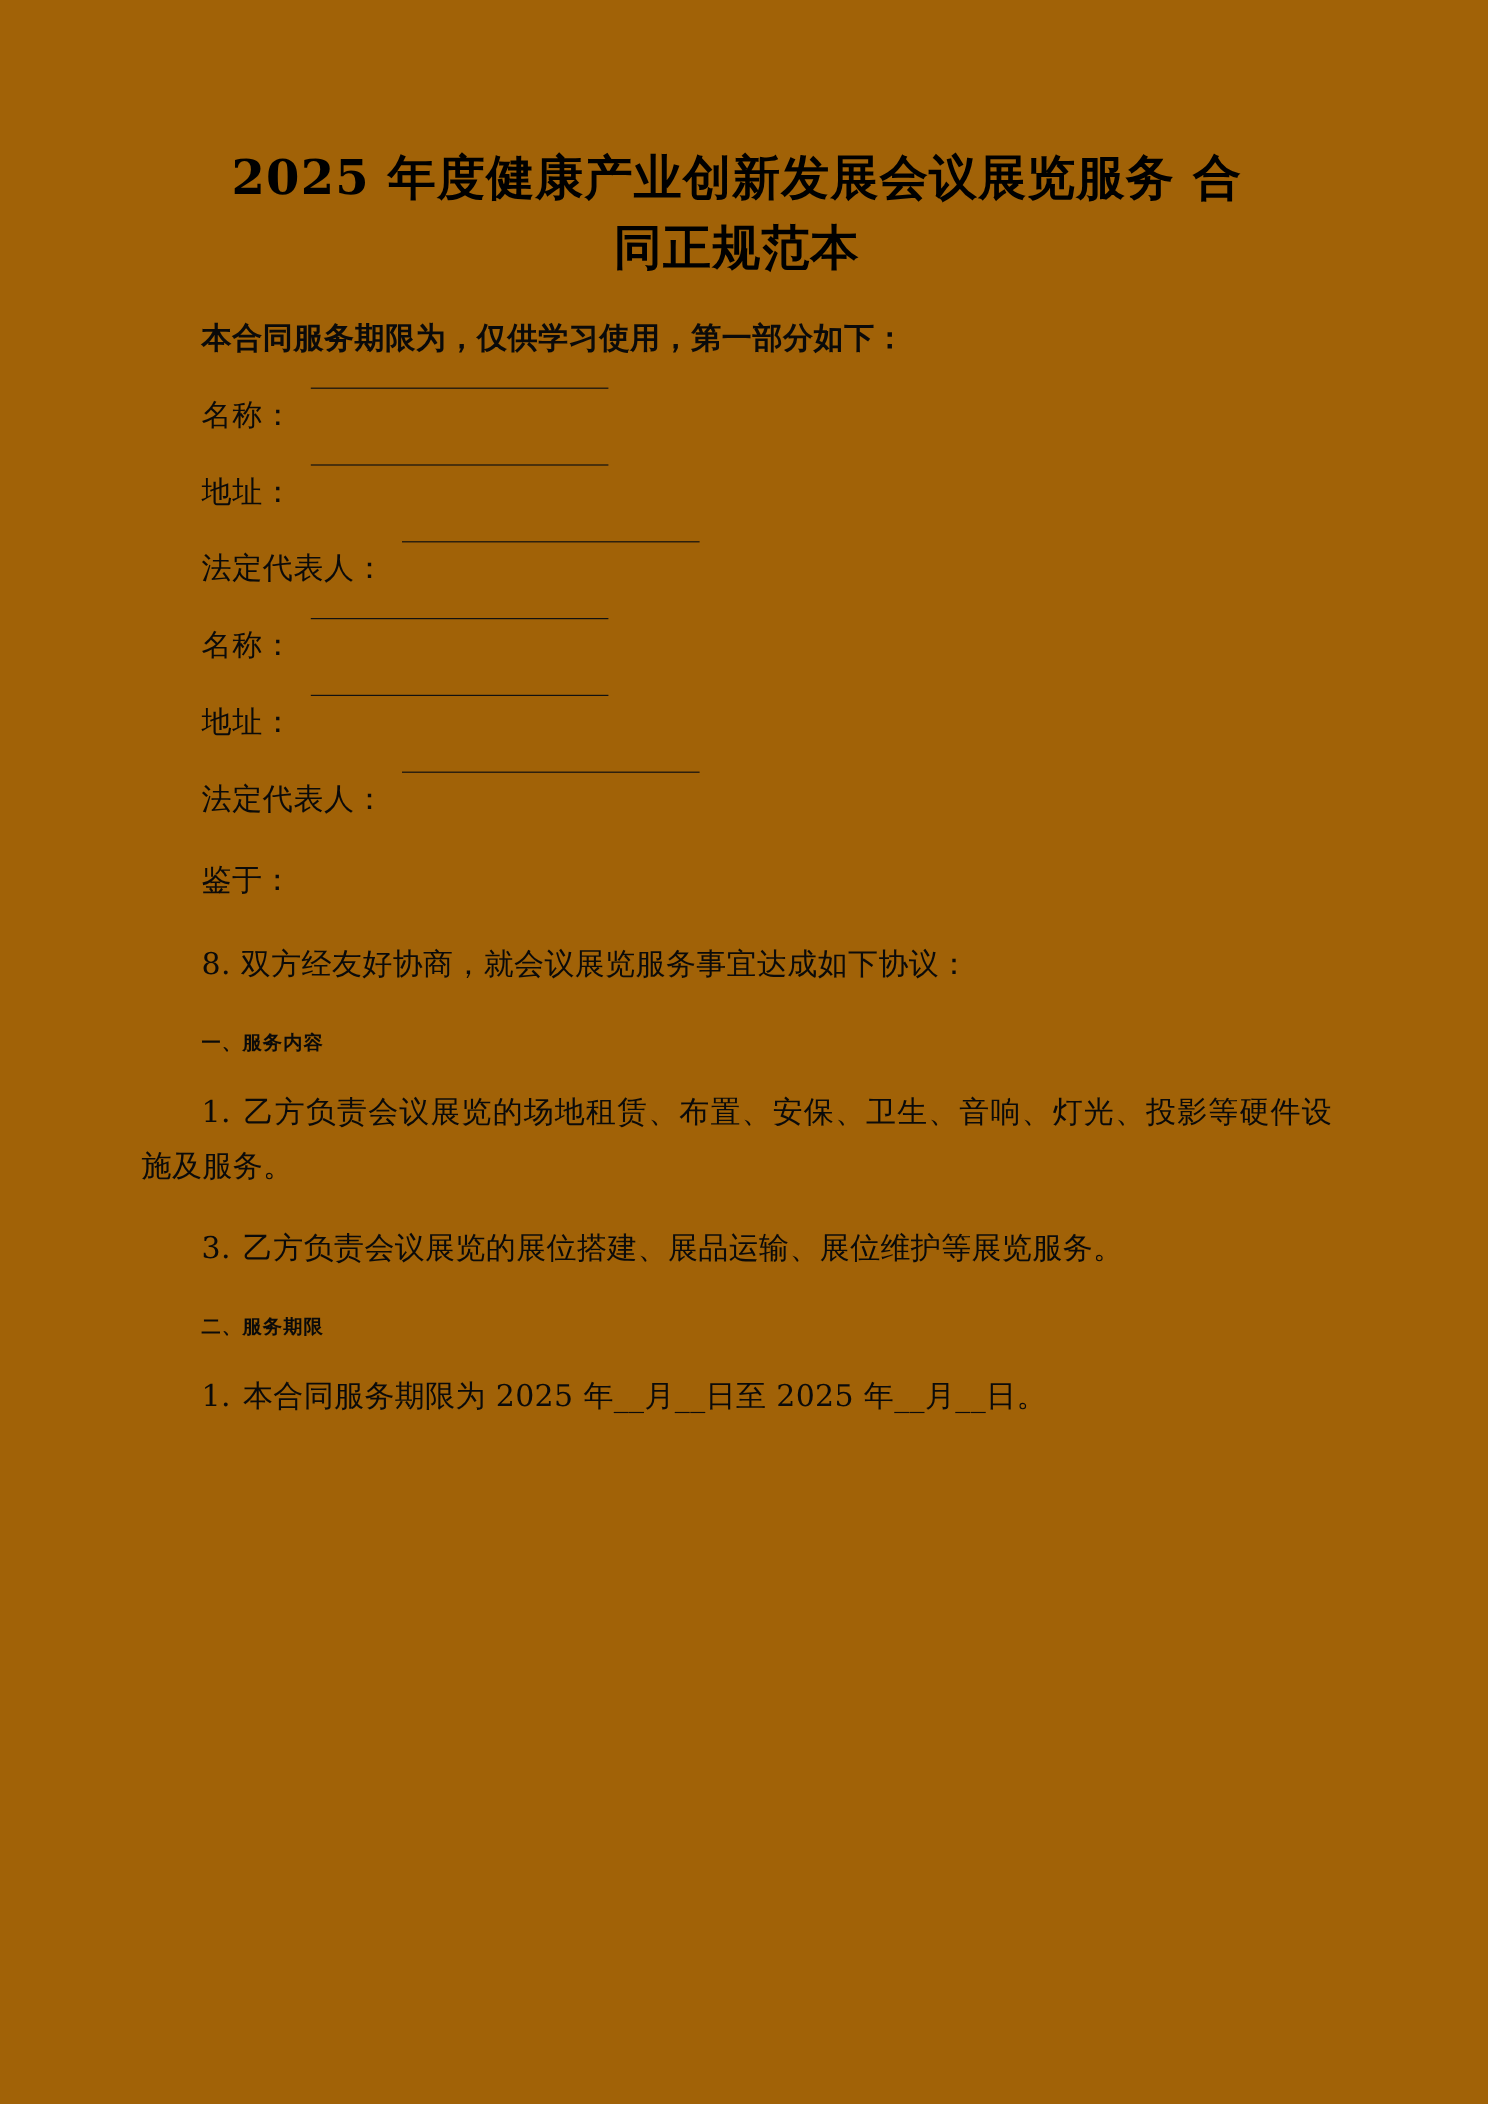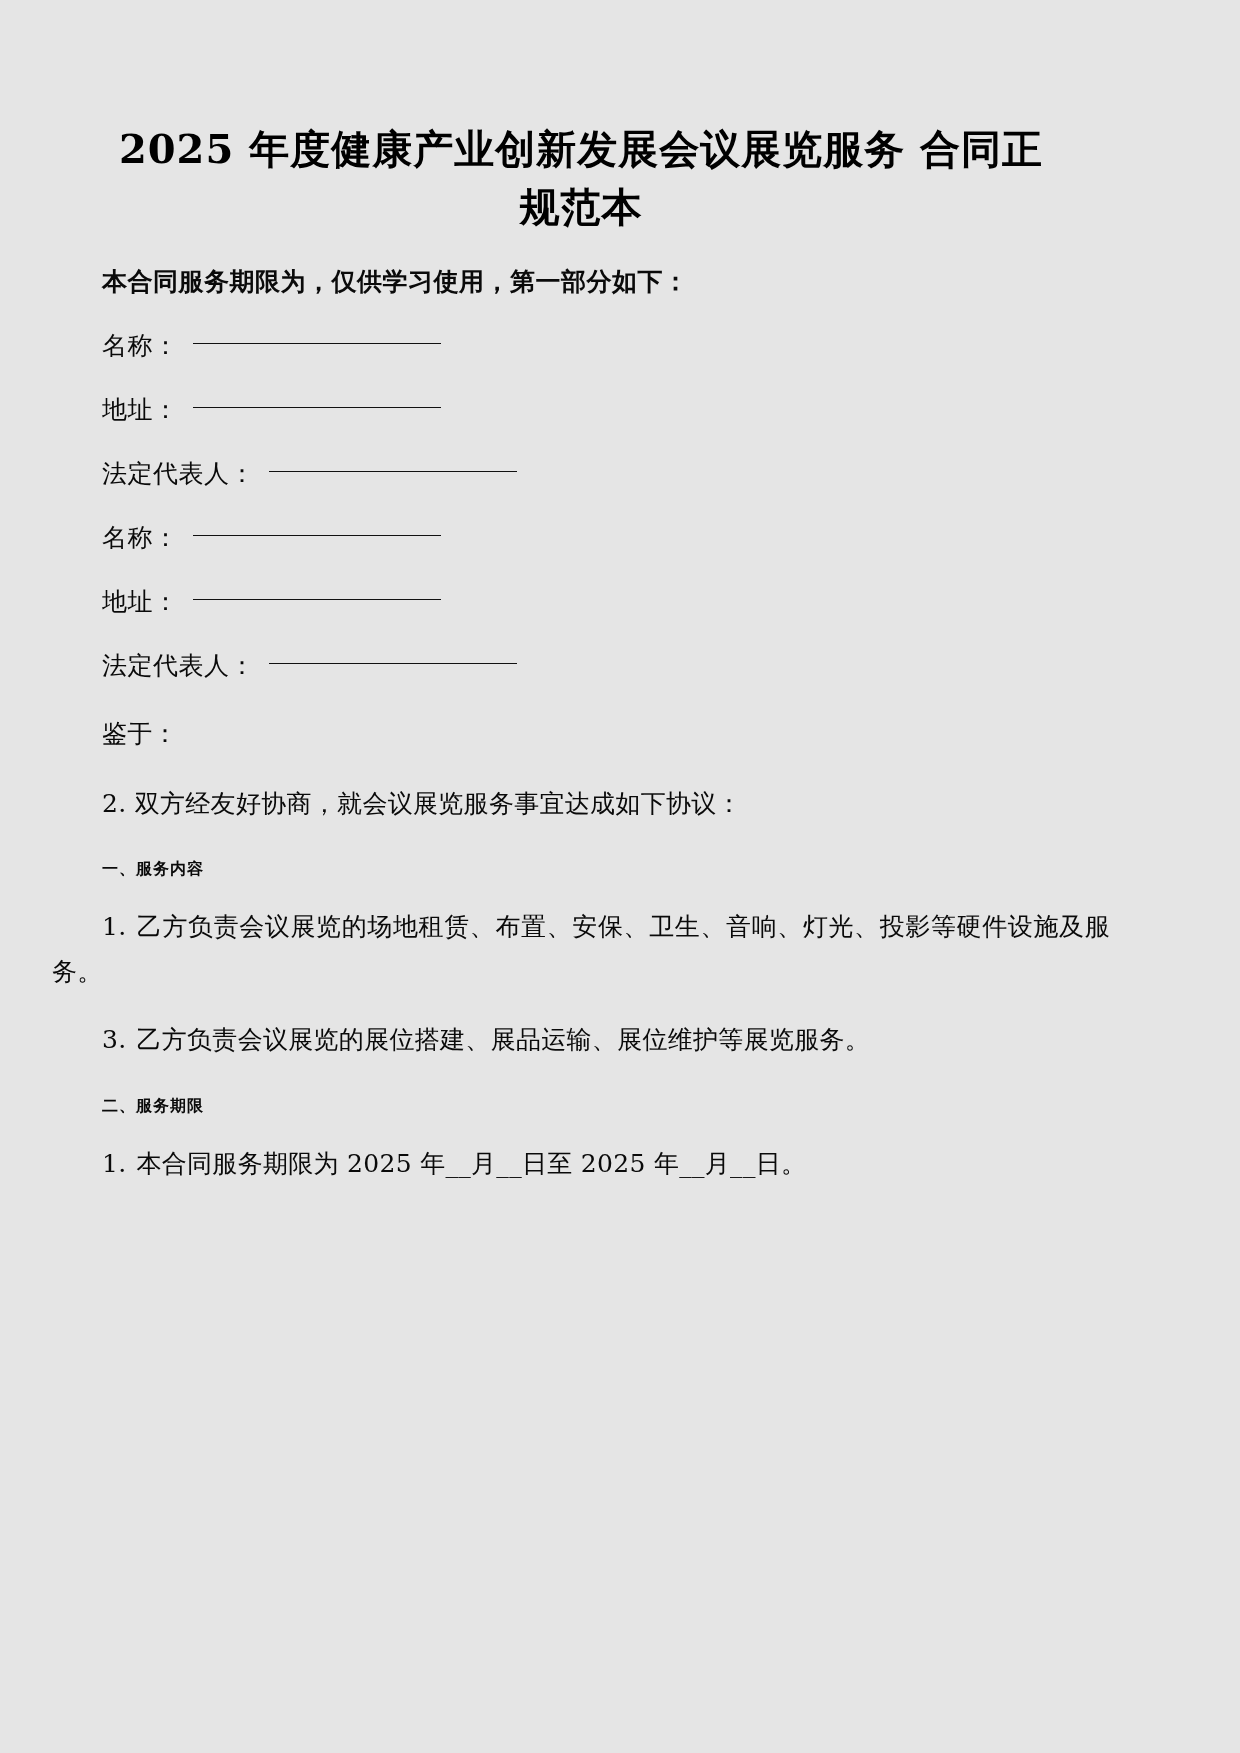--- a/index.html
+++ b/index.html
@@ -12,22 +12,22 @@
     height: 1753px;
     font-family: "DejaVu Serif", "Liberation Serif", serif;
     color: #0a0a0a;
     position: relative;
     overflow: hidden;
   }
   .page {
     box-sizing: border-box;
     width: 1240px;
     height: 1753px;
-    padding: 120px 130px 60px 52px;
-    background: #e5e5e5;
+    padding: 120px 130px 60px 118px;
+    background: #a16207;
   }
 
   
   .doc-title {
     font-family: "DejaVu Serif", "Liberation Serif", serif;
     font-weight: bold;
     font-size: 40px;
     line-height: 1.45;
     text-align: center;
     letter-spacing: 1px;
@@ -46,21 +46,21 @@
     letter-spacing: 0.5px;
   }
 
   
   .field-row {
     font-size: 25px;
     line-height: 1.6;
     margin: 24px 0 0 0;
     padding-left: 50px;
     display: flex;
-    align-items: center;
+    align-items: flex-start;
     white-space: nowrap;
   }
   .field-label {
     letter-spacing: 0.5px;
   }
   .field-blank {
     display: inline-block;
     border-bottom: 1.5px solid #111;
     height: 0;
     margin-left: 14px;
@@ -141,21 +141,21 @@
     <span class="field-blank blank-w1"></span>
   </div>
 
   <div class="field-row">
     <span class="field-label">法定代表人：</span>
     <span class="field-blank blank-w2"></span>
   </div>
 
   <p class="para">鉴于：</p>
 
-  <p class="para">2. 双方经友好协商，就会议展览服务事宜达成如下协议：</p>
+  <p class="para">8. 双方经友好协商，就会议展览服务事宜达成如下协议：</p>
 
   <h2 class="section-heading">一、服务内容</h2>
 
   <p class="clause">
     <span class="num">1.</span><span>乙方负责会议展览的场地租赁、布置、安保、卫生、音响、灯光、投影等硬件设施及服务。</span>
   </p>
 
 
   <p class="clause">
     <span class="num">3.</span><span>乙方负责会议展览的展位搭建、展品运输、展位维护等展览服务。</span>

